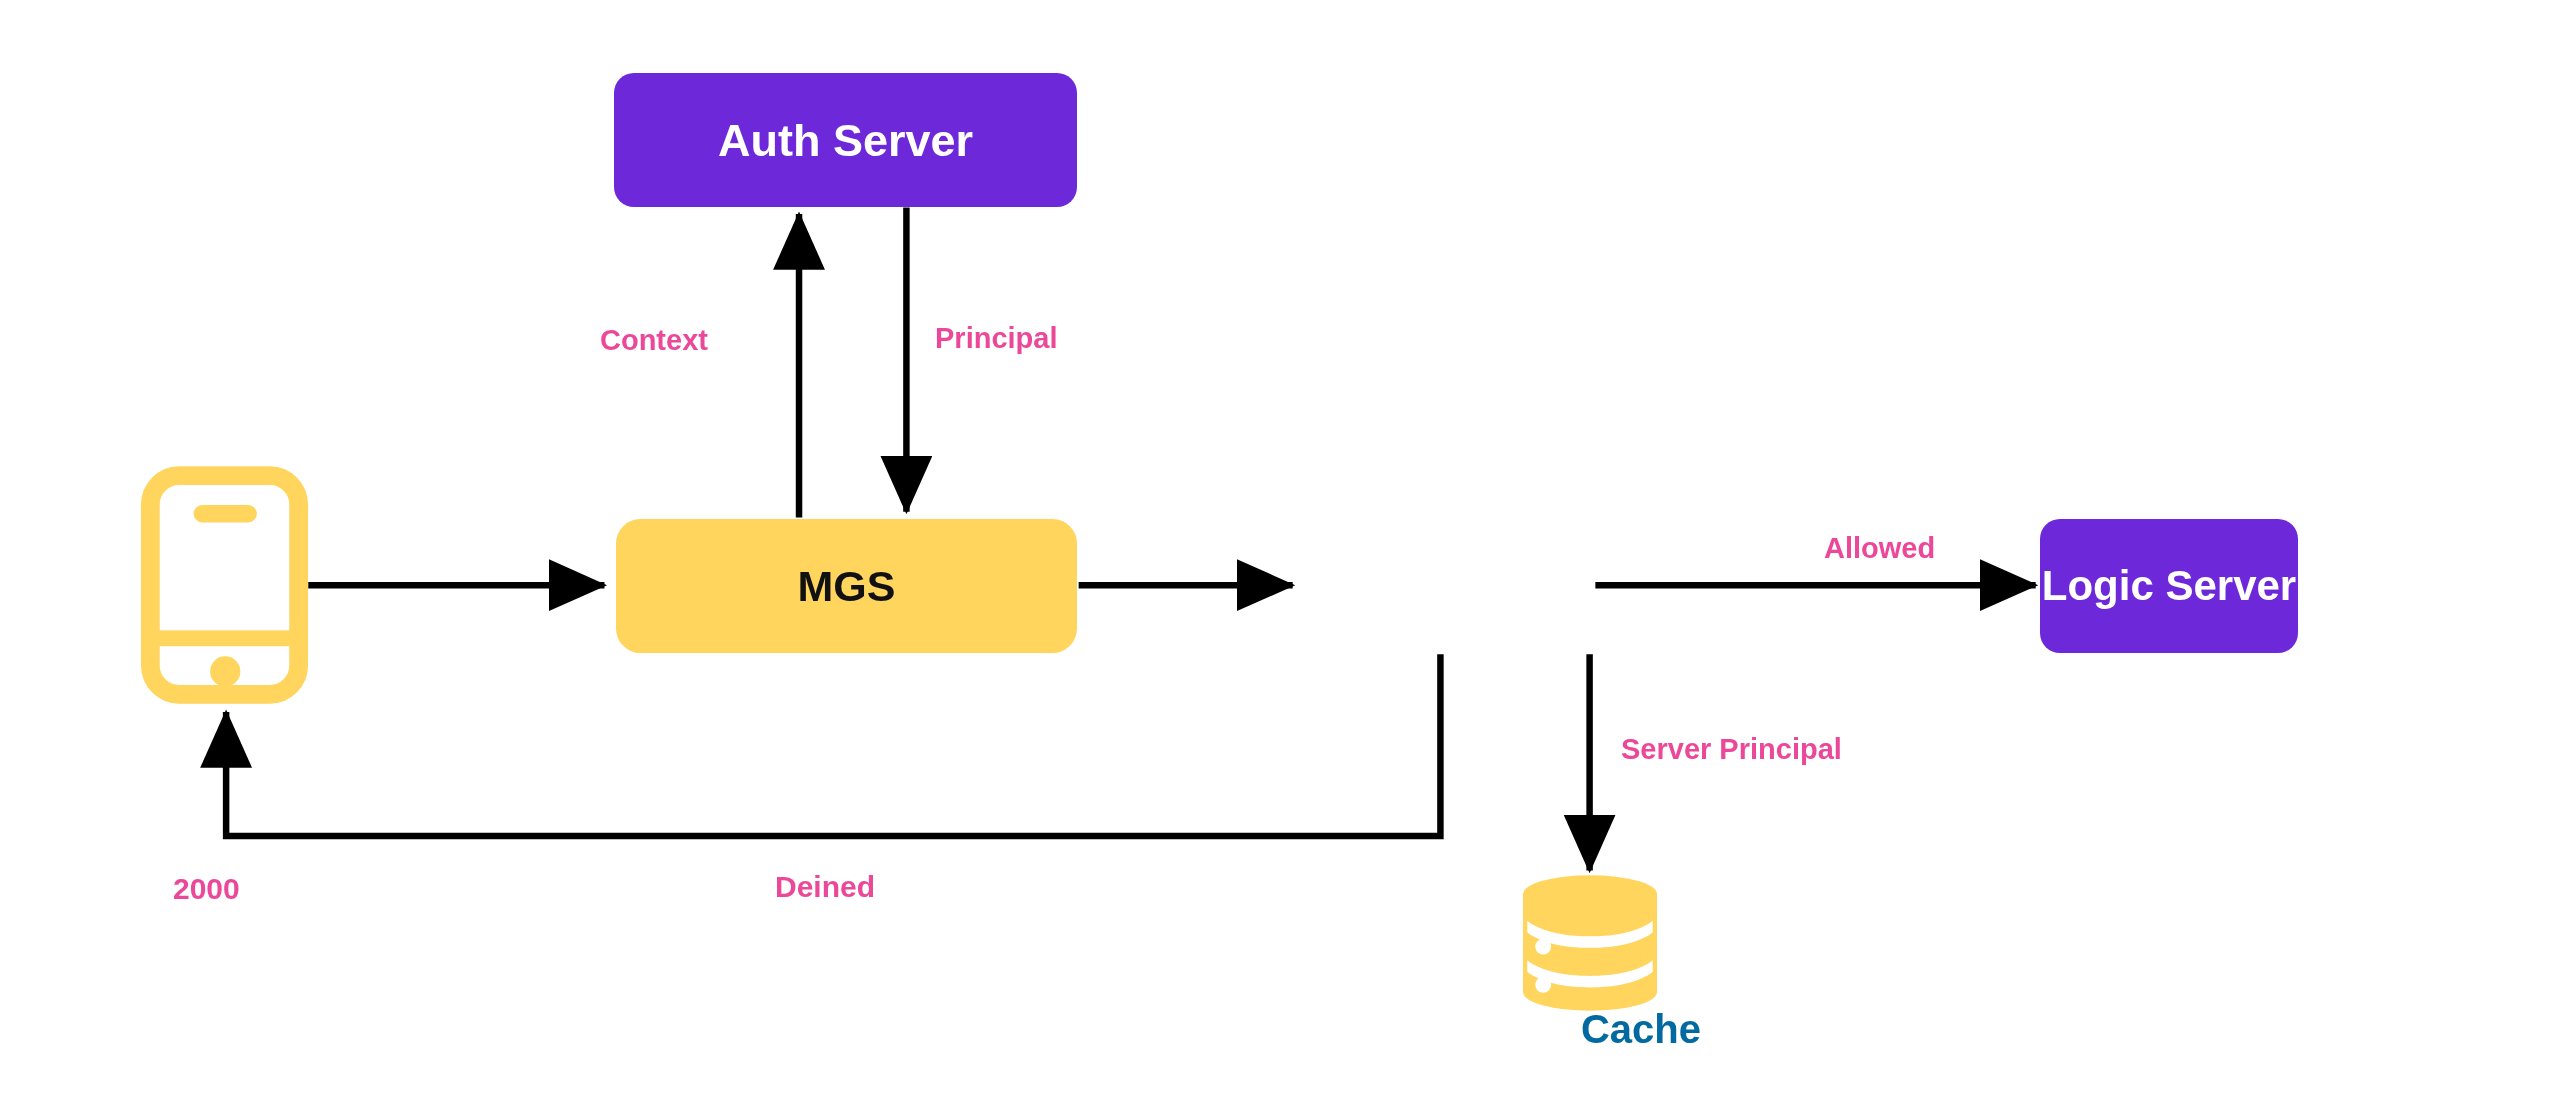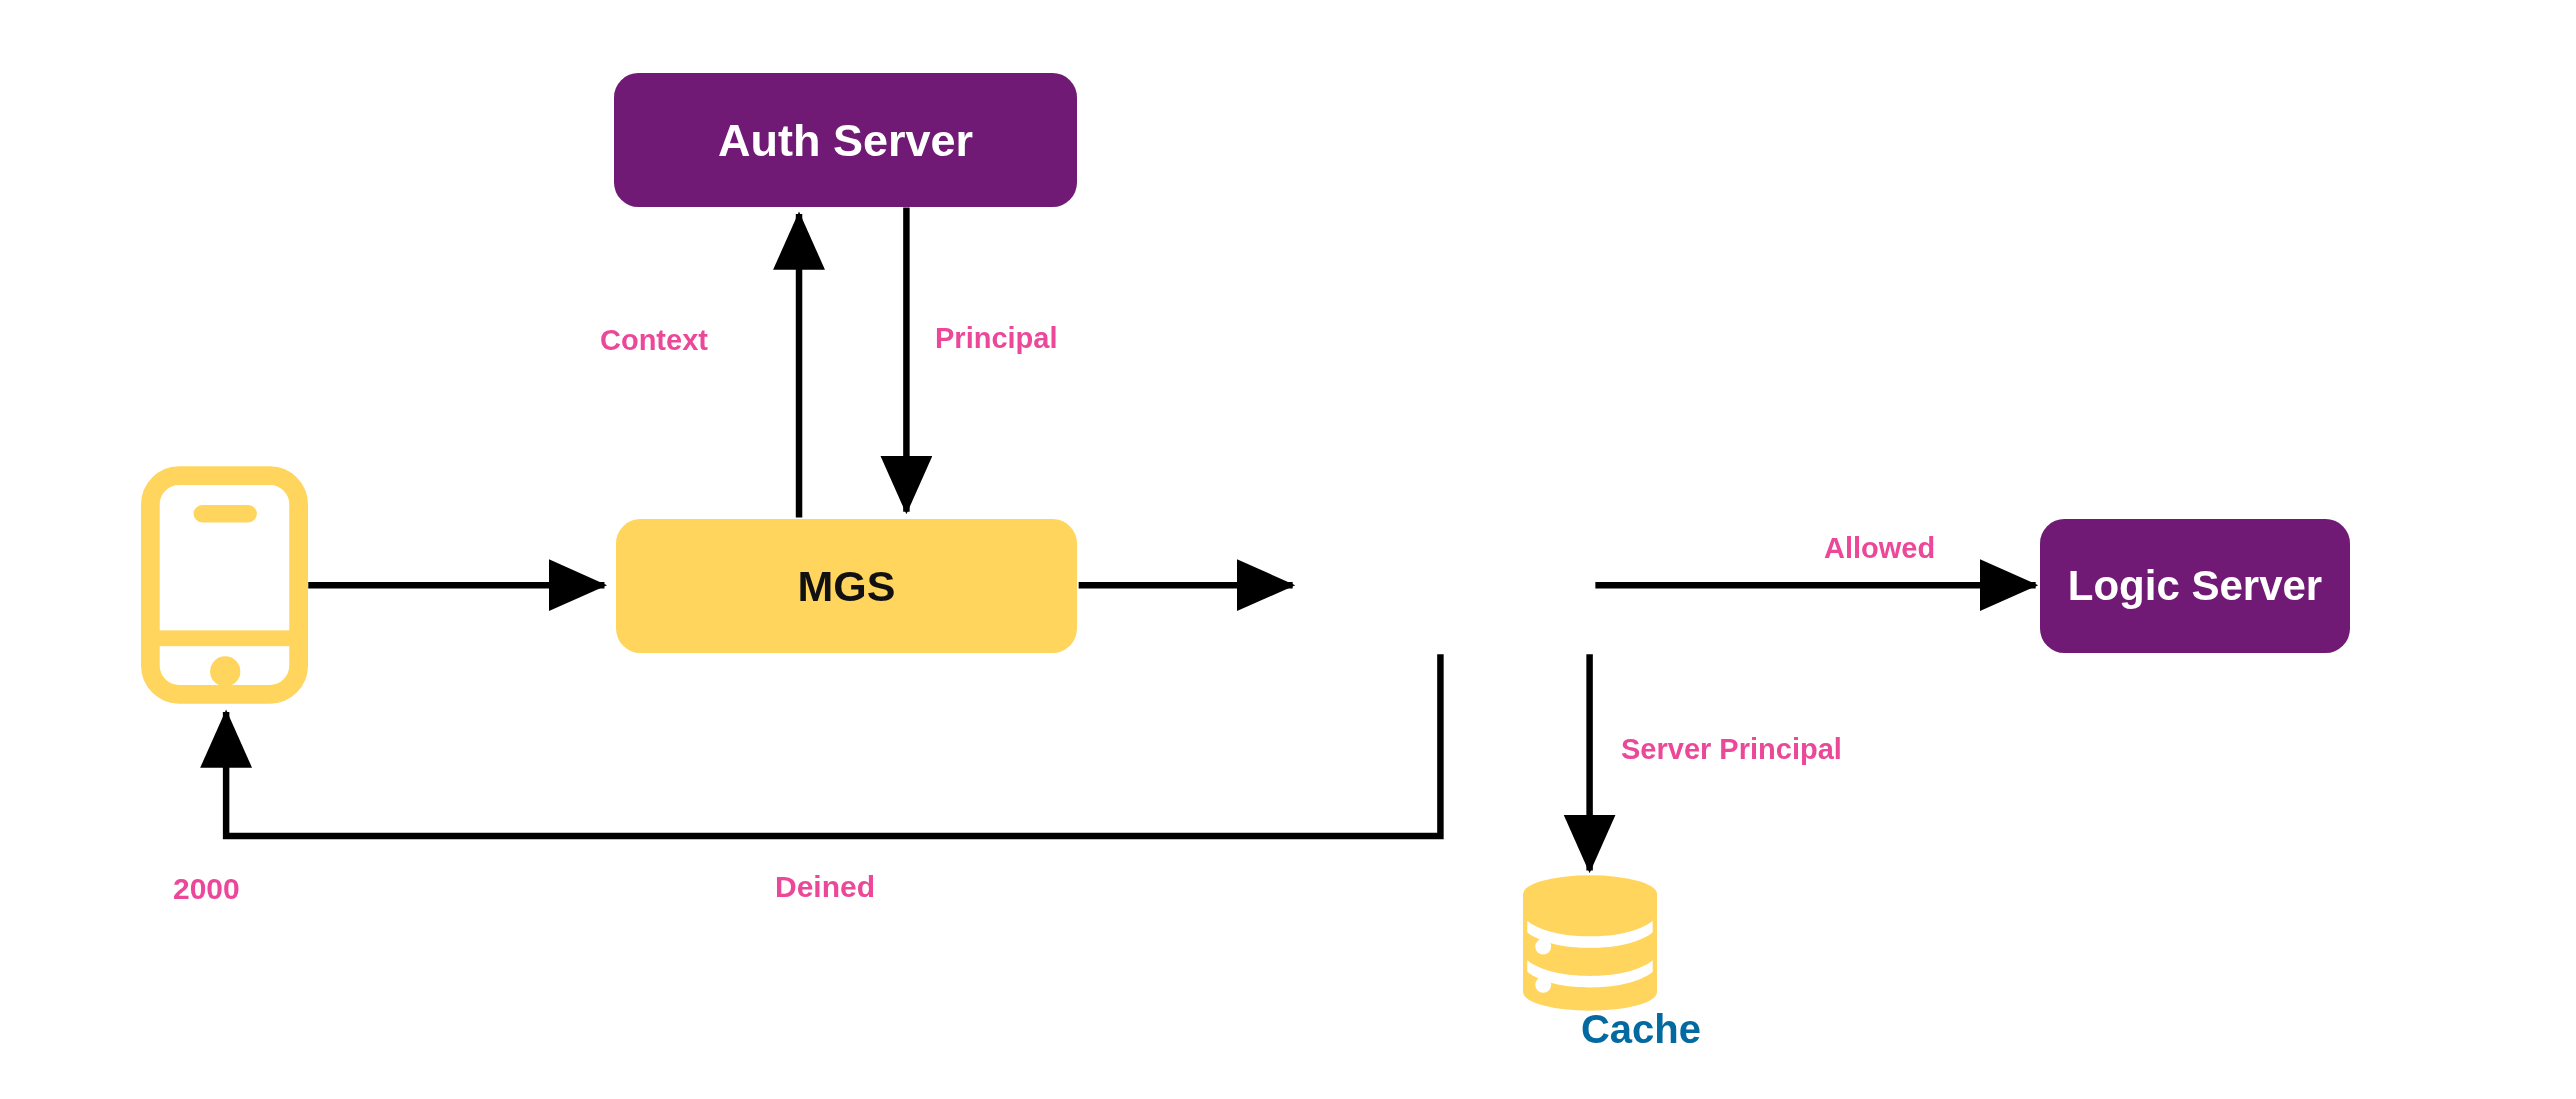--- a/index.html
+++ b/index.html
@@ -28,23 +28,24 @@
   .node {
     position: absolute;
     display: flex;
     align-items: center;
     justify-content: center;
     box-sizing: border-box;
     border-radius: 24.5px;
     text-align: center;
   }
   .node-purple {
-    background: #701a75;
+    background: #6d28d9;
     color: #ffffff;
     font-weight: 700;
+    border-radius: 20px;
   }
   .node-yellow {
     background: #FFD55E;
     color: #111111;
     font-weight: 700;
   }
   .node-label {
     display: block;
     line-height: 1;
     white-space: nowrap;
@@ -111,21 +112,21 @@
 
   <div class="node node-purple" style="left:614px; top:73px; width:463px; height:134px; font-size:45px;">
     <span class="node-label">Auth Server</span>
   </div>
 
   <div class="node node-yellow" style="left:616px; top:519px; width:461px; height:134px; font-size:43px;">
     <span class="node-label">MGS</span>
   </div>
 
 
-  <div class="node node-purple" style="left:2040px; top:519px; width:310px; height:134px; font-size:42px;">
+  <div class="node node-purple" style="left:2040px; top:519px; width:258px; height:134px; font-size:42px;">
     <span class="node-label">Logic Server</span>
   </div>
 
   <div class="icon-wrap" style="left:141px; top:466px; width:167px; height:238px;">
     <svg width="167" height="238" viewBox="0 0 232 330" xmlns="http://www.w3.org/2000/svg">
       <rect x="13" y="13" width="206" height="304" rx="40" ry="40" fill="none" stroke="#FFD55E" stroke-width="26"></rect>
       <rect x="73" y="54" width="88" height="24" rx="12" ry="12" fill="#FFD55E"></rect>
       <rect x="13" y="228" width="206" height="22" fill="#FFD55E"></rect>
       <circle cx="117" cy="285" r="21" fill="#FFD55E"></circle>
     </svg>

